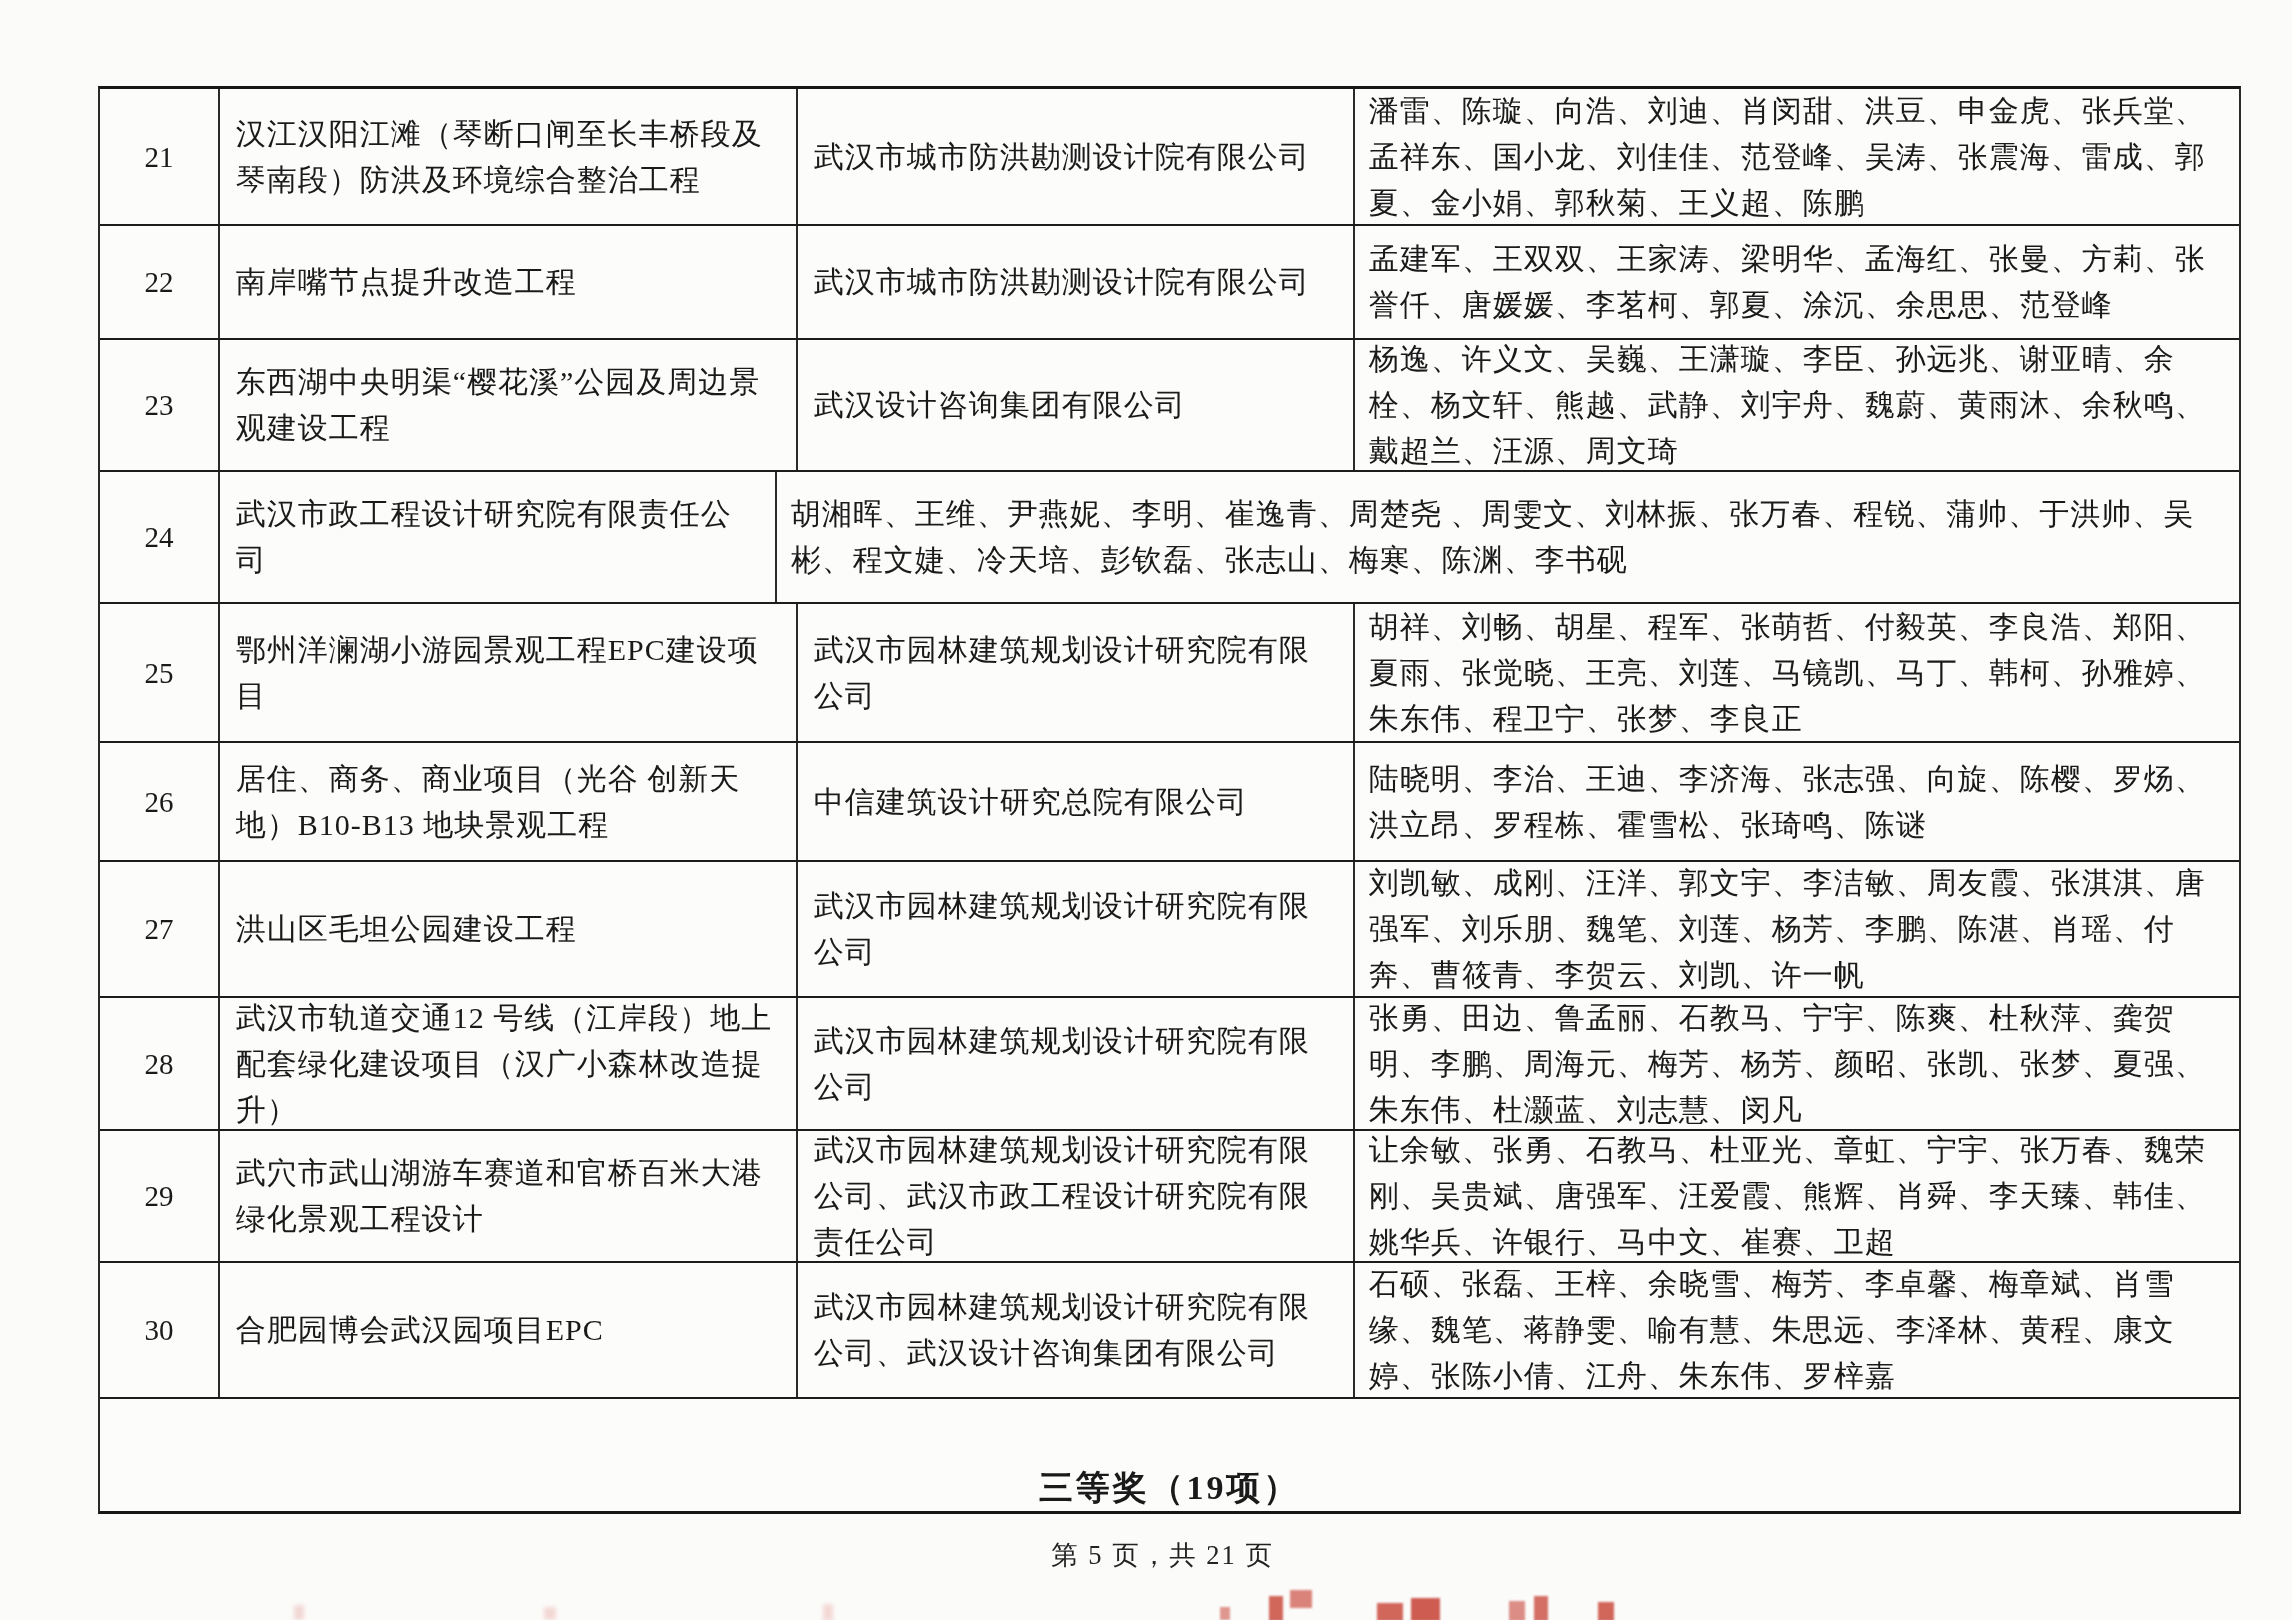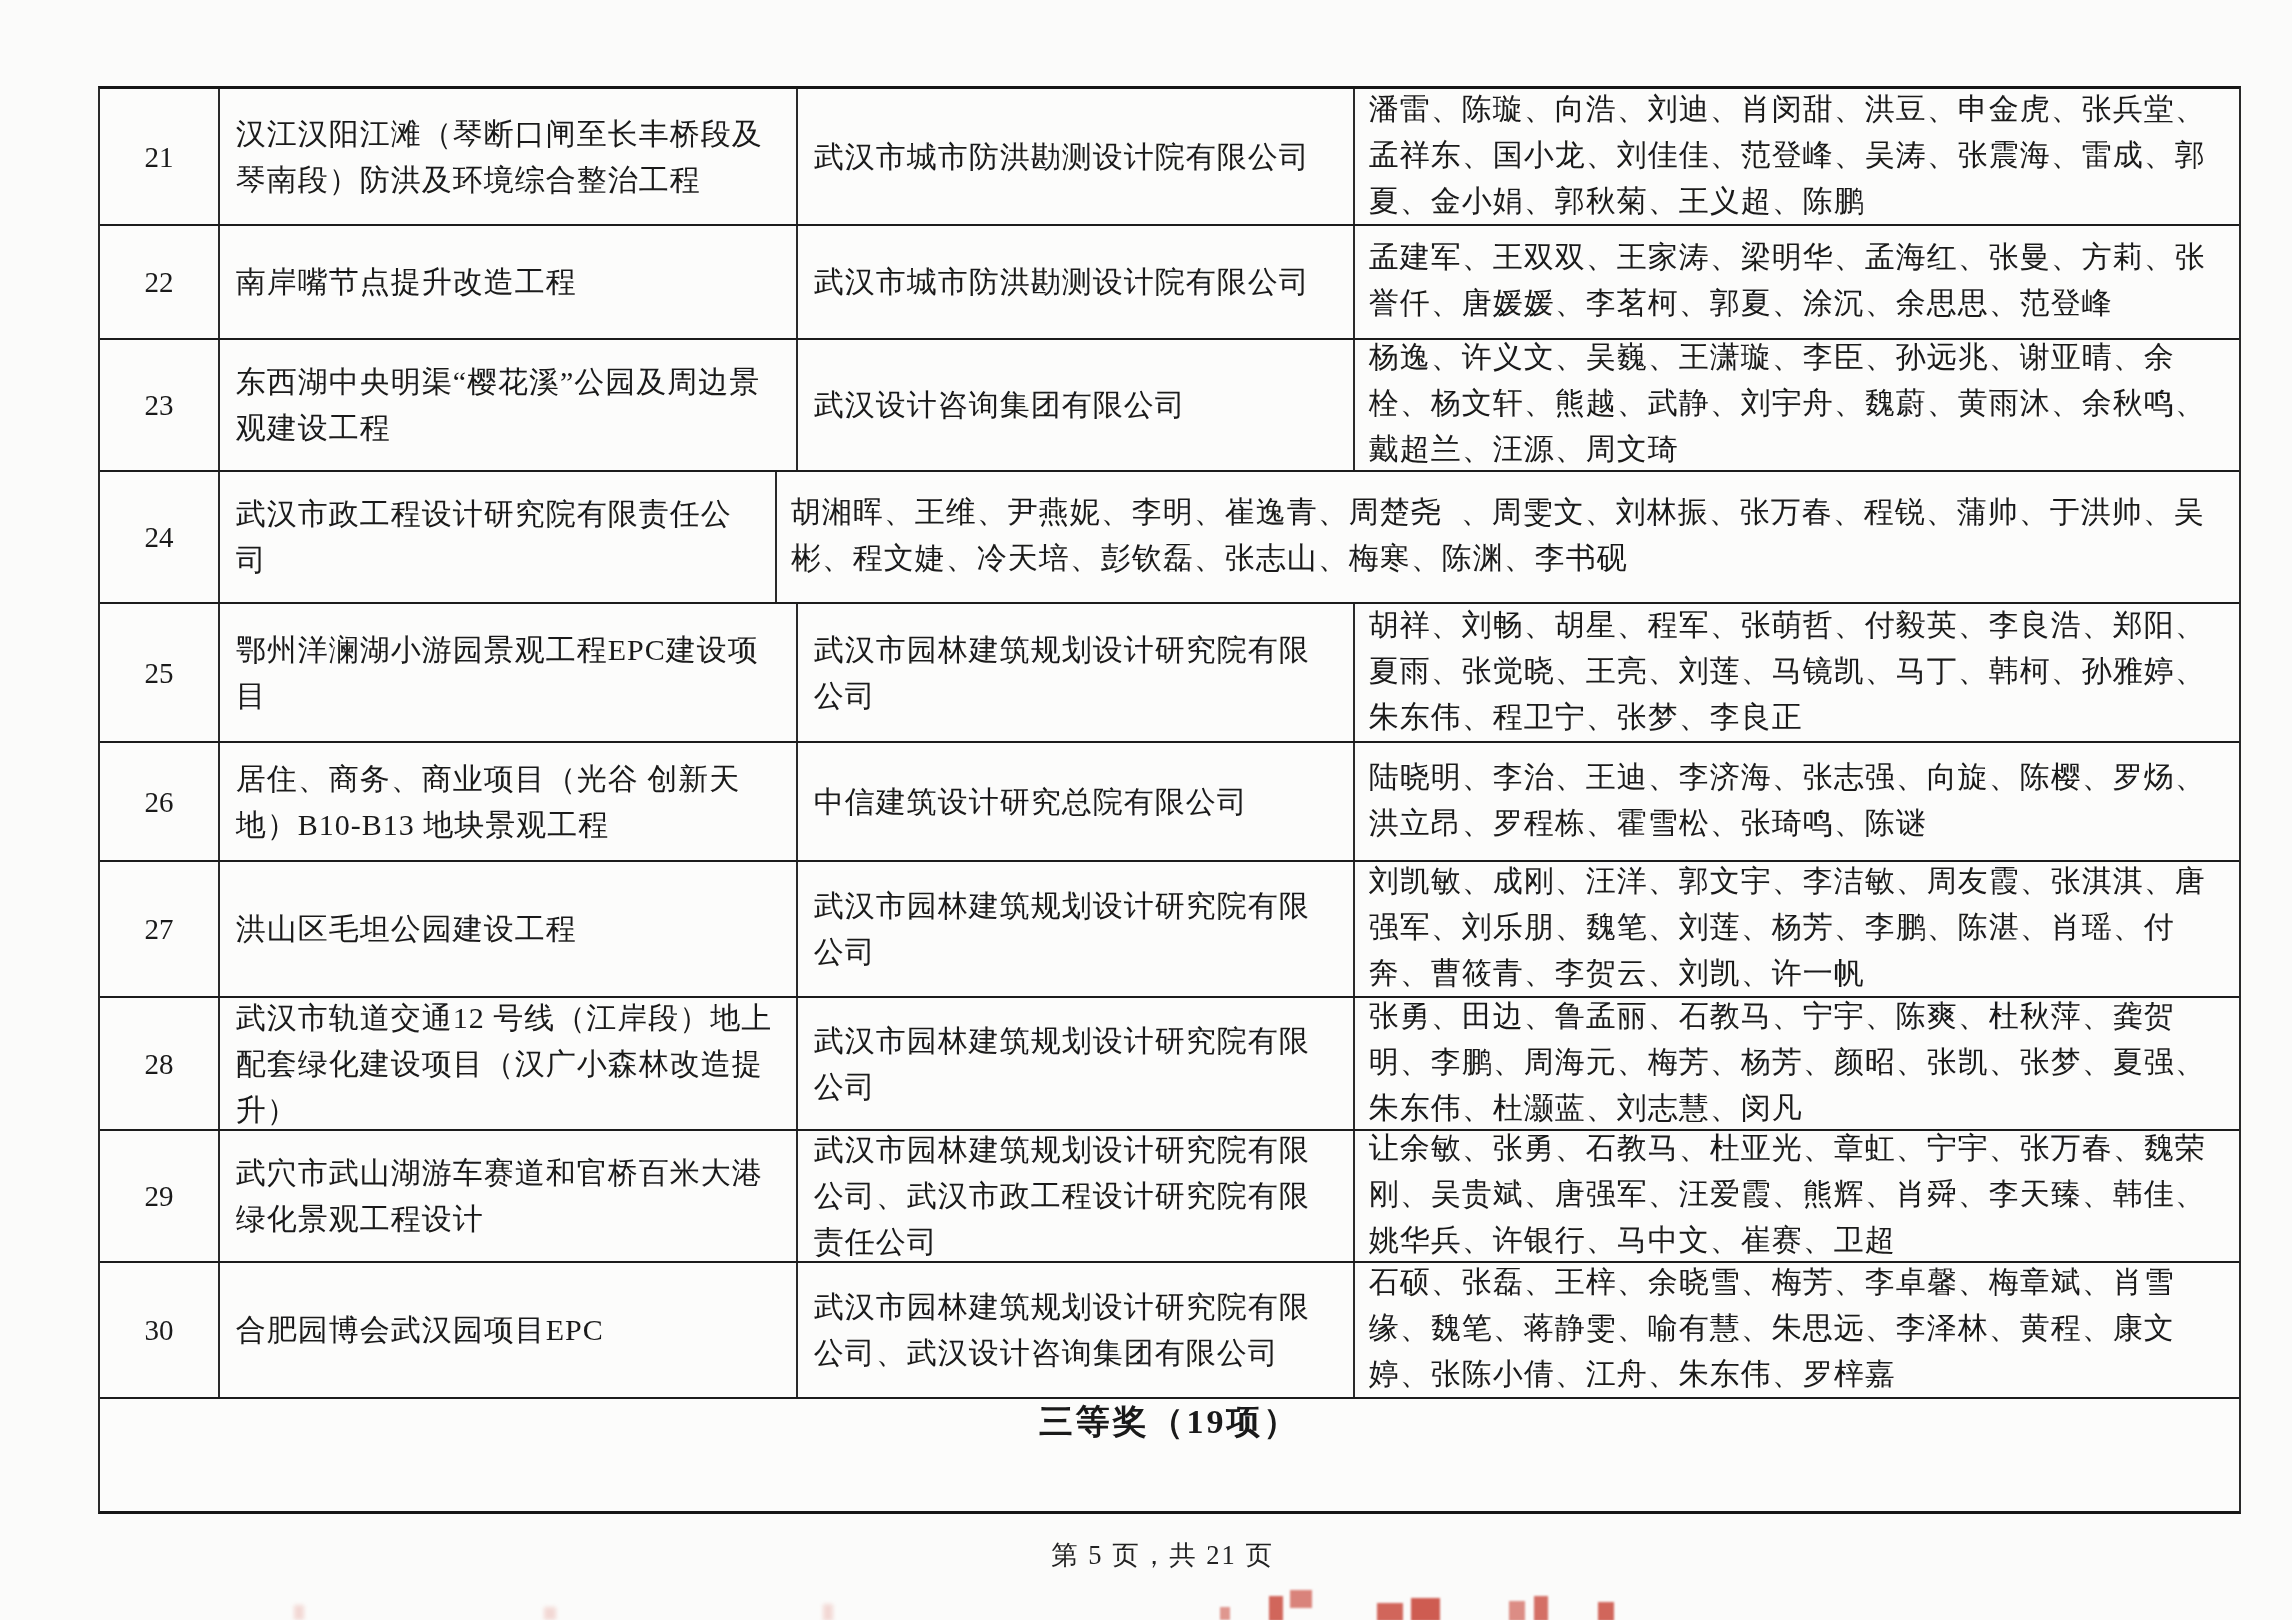--- a/index.html
+++ b/index.html
@@ -30,27 +30,27 @@
   }
   .t-row:last-child{border-bottom:none;flex:1 1 auto;}
   .cell{
     box-sizing:border-box;
     border-right:2px solid #2a2a2a;
     display:flex;align-items:center;
     font-size:30px;line-height:46px;
     padding:7.8px 15.7px;
     letter-spacing:1px;
   }
-  .cell:last-child{border-right:none;font-family:Liberation Mono, monospace;}
+  .cell:last-child{border-right:none;}
   .c-no{width:120px;justify-content:center;text-align:right;font-size:29px;letter-spacing:0;}
   .c-project{width:578px;}
   .c-company{width:557px;}
   .c-names{flex:1;padding:7.8px 13.7px;}
   .prize-row{
-    display:flex;align-items:flex-start;justify-content:center;
+    display:flex;align-items:flex-end;justify-content:center;
   }
   .prize-label{
     font-size:34px;font-weight:600;letter-spacing:2.9px;
   }
   .page-footer{
     position:absolute;left:0;top:1537px;width:2293px;
     text-align:center;font-size:26.5px;letter-spacing:2px;color:#222;padding-left:16px;
   }
   
   .stamp{position:absolute;background:#c43527;opacity:.75;filter:blur(1.2px);}

